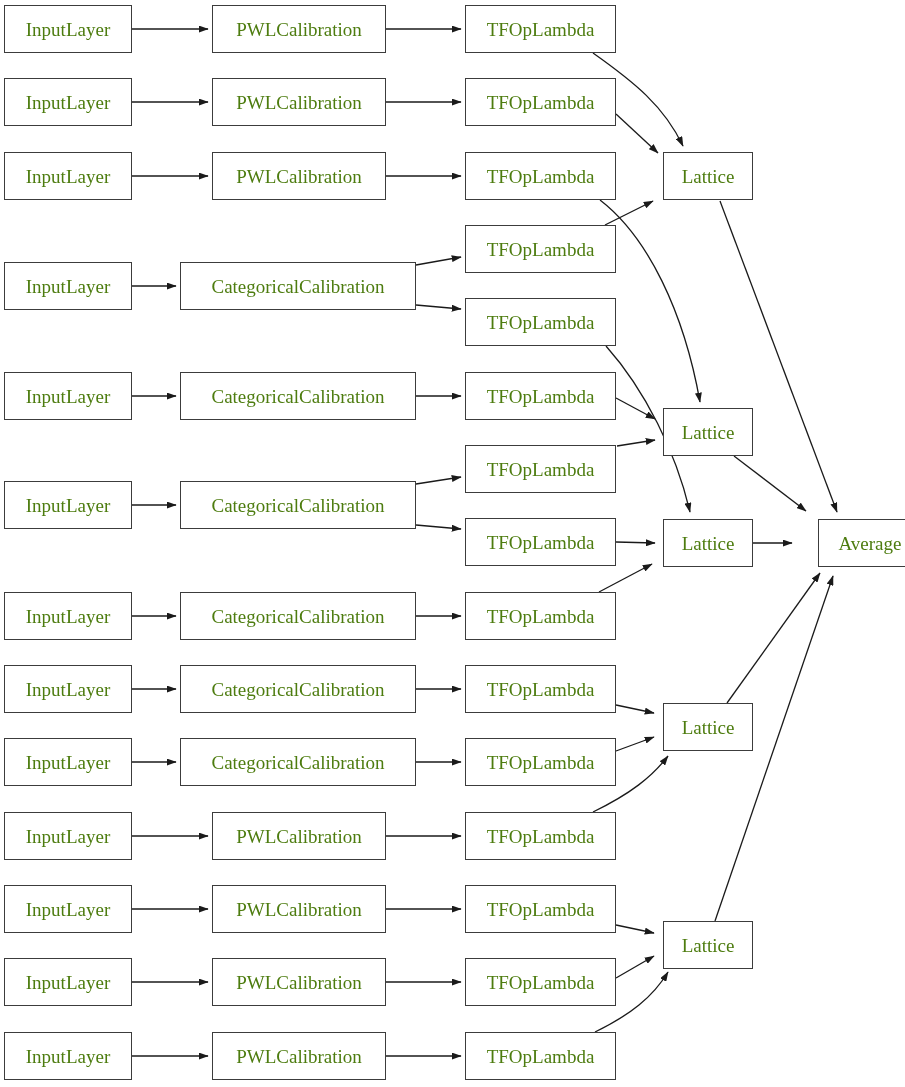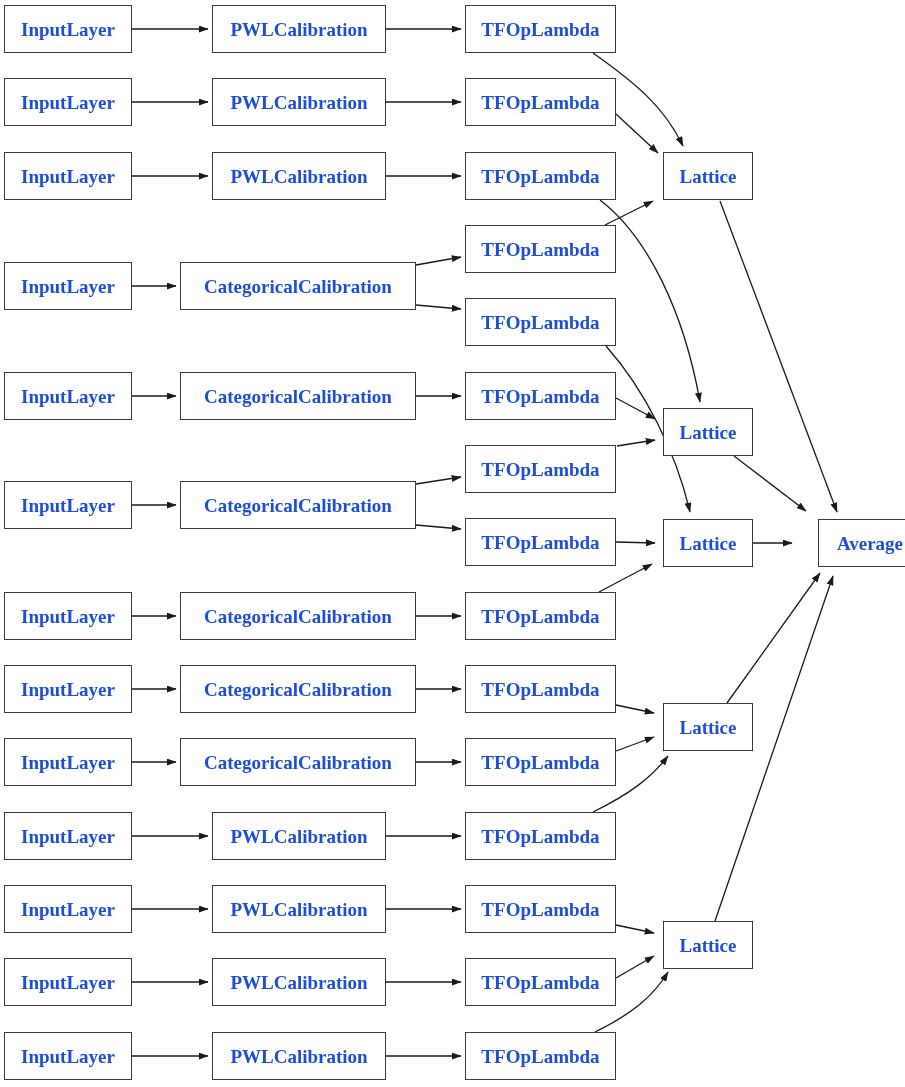--- a/index.html
+++ b/index.html
@@ -1,21 +1,21 @@
 <!DOCTYPE html>
 <html><head>
 <meta charset="utf-8">
 <style>
   html,body{margin:0;padding:0;background:#fff;}
   #canvas{position:relative;width:905px;height:1087px;background:#fff;overflow:hidden;
           font-family:"Liberation Serif","DejaVu Serif",serif;}
   #edges{position:absolute;left:0;top:0;z-index:1;}
   .node{position:absolute;box-sizing:border-box;height:48px;background:#fff;
         border:1.5px solid #3c3c3c;display:flex;align-items:center;justify-content:center;
-        font-size:19px;line-height:1;color:#1d4ed8;white-space:nowrap;z-index:2;font-weight:bold;}
+        font-size:19px;line-height:1;color:#4d7c0f;white-space:nowrap;z-index:2;}
 </style>
 </head>
 <body>
 
 <div id="canvas">
 
   <svg id="edges" width="905" height="1087" viewBox="0 0 905 1087">
     <defs>
       <marker id="ah" viewBox="0 0 10 7" refX="9.3" refY="3.5" markerWidth="10" markerHeight="7" orient="auto" markerUnits="userSpaceOnUse">
         <path d="M0,0 L10,3.5 L0,7 z" fill="#1a1a1a"></path>

